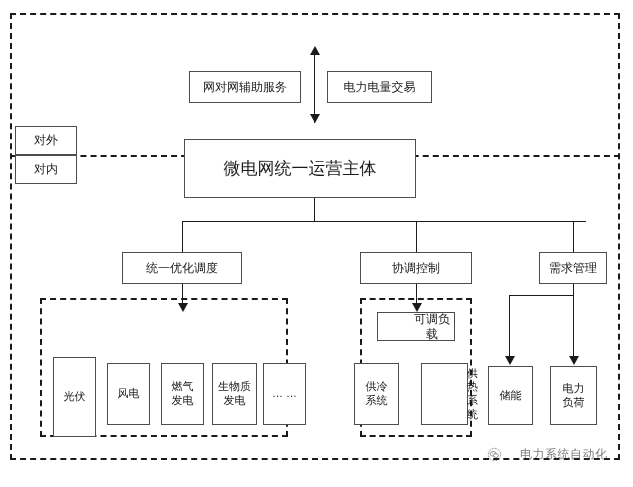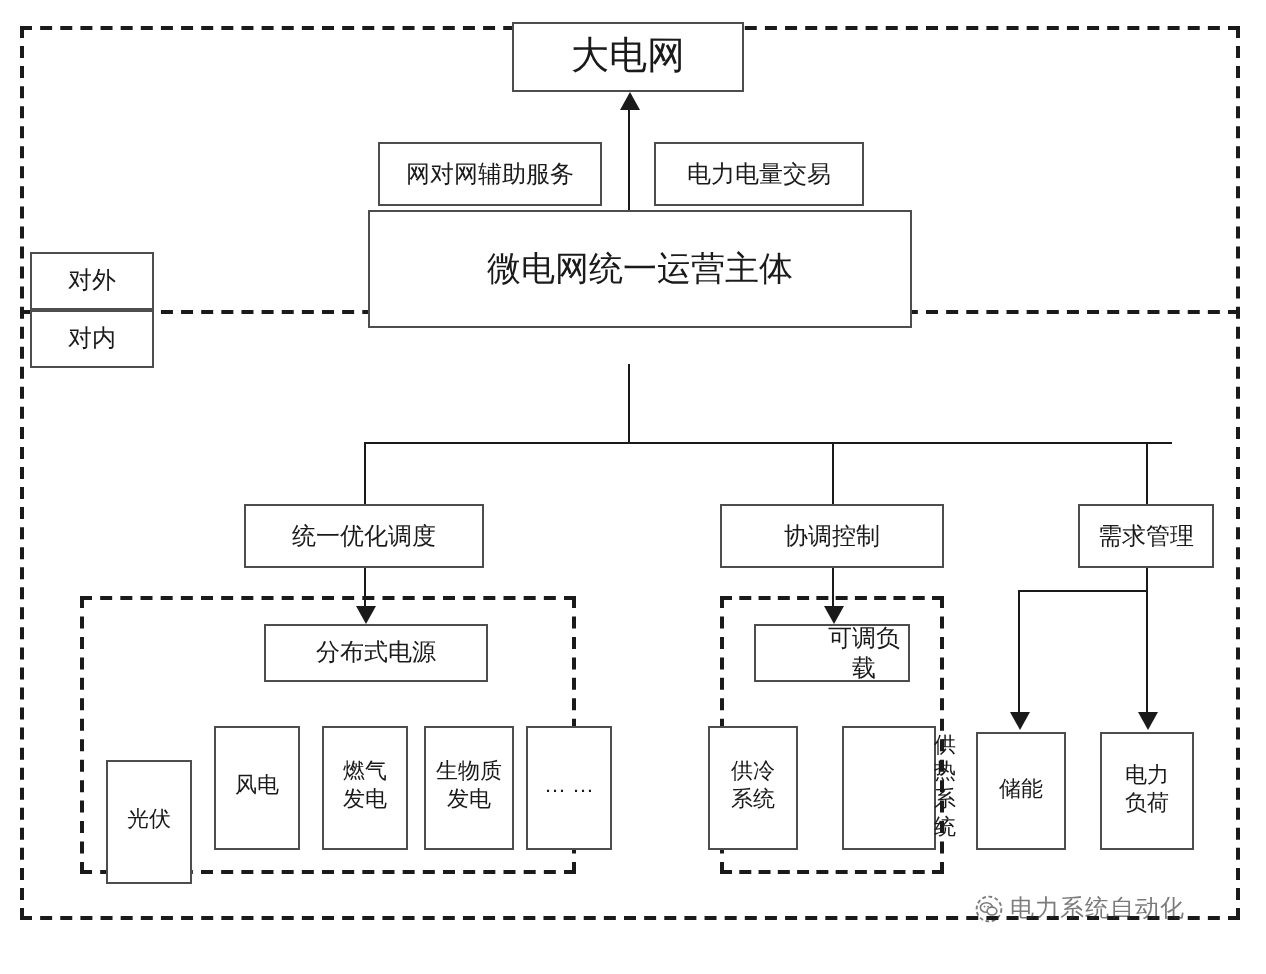--- a/index.html
+++ b/index.html
@@ -81,64 +81,61 @@
   .fs-lg{font-size:17px;}
   .fs-md{font-size:12px;}
   .fs-sm{font-size:11px;}
   
   #watermark{
     position:absolute;
     left:487px;
     top:446px;
     display:flex;
     align-items:center;
-    gap:3px;
+    gap:18px;
     z-index:8;
     opacity:.62;
   }
   #watermark .wm-text{
     font-size:12px;
     color:#2b2b2b;
     letter-spacing:.5px;
     white-space:nowrap;
   }
   .wm-logo{display:block;}
 </style>
 </head>
 <body>
 
 <div id="canvas">
 
   <div class="dashed outer-frame" style="left:10px;top:13px;width:610px;height:447px;"></div>
 
   <div class="hdash" style="left:10px;top:155px;width:610px;"></div>
 
-  <div class="box fs-xl" style="left:256px;top:11px;width:116px;height:35px;">
-    <span>大电网</span>
-  </div>
 
   <div class="vline" style="left:314px;top:52px;height:71px;"></div>
   <div class="arrow-up" style="left:310px;top:46px;"></div>
   <div class="arrow-down" style="left:310px;top:114px;"></div>
 
   <div class="box fs-md" style="left:189px;top:71px;width:112px;height:32px;">
     <span>网对网辅助服务</span>
   </div>
   <div class="box fs-md" style="left:327px;top:71px;width:105px;height:32px;">
     <span>电力电量交易</span>
   </div>
 
   <div class="box fs-md" style="left:15px;top:126px;width:62px;height:29px;">
     <span>对外</span>
   </div>
   <div class="box fs-md" style="left:15px;top:155px;width:62px;height:29px;">
     <span>对内</span>
   </div>
 
-  <div class="box fs-lg" style="left:184px;top:105px;width:272px;height:59px;">
+  <div class="box fs-lg" style="left:184px;top:139px;width:232px;height:59px;">
     <span>微电网统一运营主体</span>
   </div>
 
   <div class="vline" style="left:314px;top:182px;width:0;height:39px;"></div>
   <div class="hline" style="left:182px;top:221px;width:404px;"></div>
 
   <div class="vline" style="left:182px;top:221px;height:31px;"></div>
   <div class="vline" style="left:416px;top:221px;height:31px;"></div>
   <div class="vline" style="left:573px;top:221px;height:31px;"></div>
 
@@ -159,25 +156,22 @@
   <div class="arrow-down" style="left:412px;top:303px;"></div>
 
   <div class="vline" style="left:573px;top:284px;height:11px;"></div>
   <div class="hline" style="left:509px;top:295px;width:64px;"></div>
   <div class="vline" style="left:509px;top:295px;height:63px;"></div>
   <div class="arrow-down" style="left:505px;top:356px;"></div>
   <div class="vline" style="left:573px;top:295px;height:63px;"></div>
   <div class="arrow-down" style="left:569px;top:356px;"></div>
 
   <div class="dashed" style="left:40px;top:298px;width:248px;height:139px;"></div>
-  <div class="box fs-md" style="left:132px;top:312px;width:112px;height:29px;">
-    <span>分布式电源</span>
-  </div>
-
-  <div class="box fs-sm" style="left:53px;top:380px;width:43px;height:62px;align-items:center;">
+
+  <div class="box fs-sm" style="left:53px;top:357px;width:43px;height:80px;align-items:center;">
     <span>光伏</span>
   </div>
   <div class="box fs-sm" style="left:107px;top:363px;width:43px;height:62px;">
     <span>风电</span>
   </div>
   <div class="box fs-sm" style="left:161px;top:363px;width:43px;height:62px;">
     <span>
       <span>燃气</span>
       <span>发电</span>
     </span>

